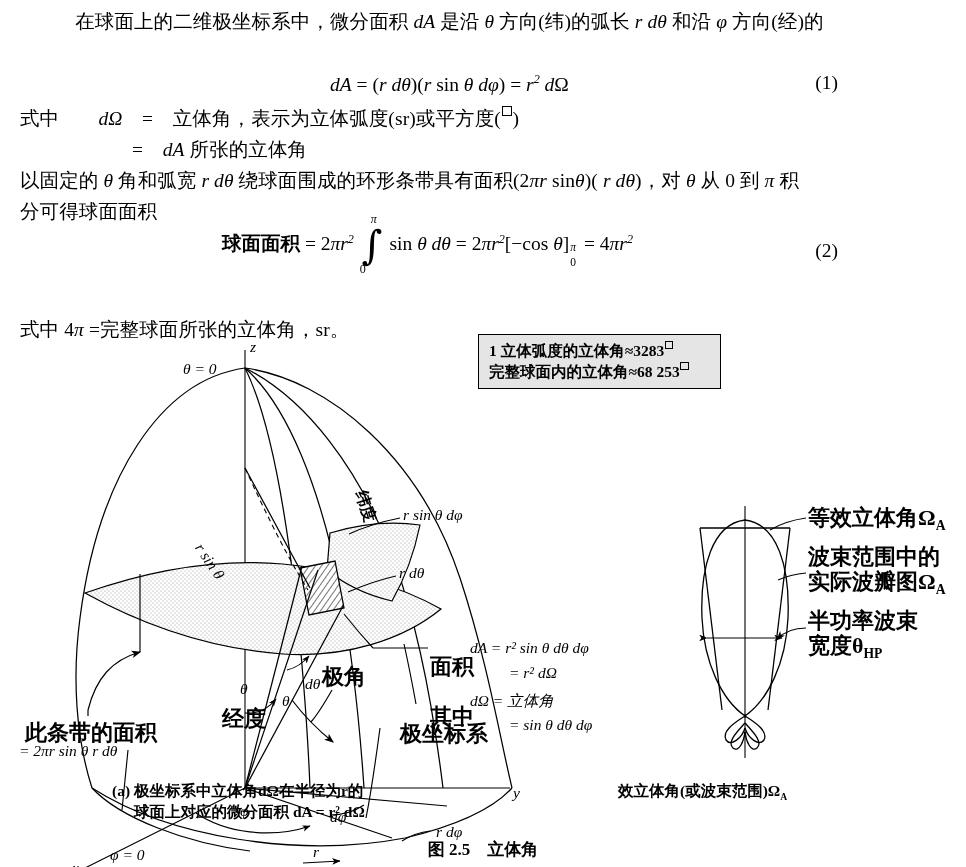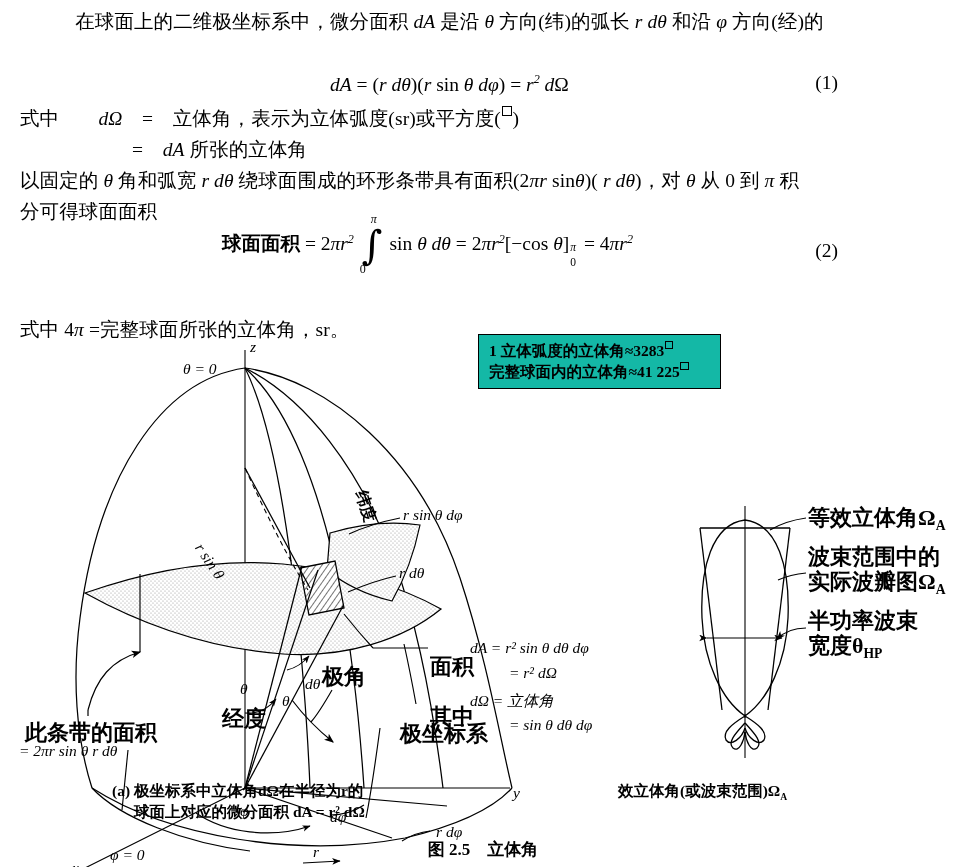--- a/index.html
+++ b/index.html
@@ -99,21 +99,21 @@
   .fig-label.cn { font-weight: bold; font-size: 22px; }
   .fig-label.it { font-style: italic; }
 
   .factbox {
     position: absolute;
     left: 478px; top: 334px;
     width: 243px;
     border: 1.6px solid #000;
     padding: 5px 8px 6px 10px;
     box-sizing: border-box;
-    background: #14b8a6;
+    background: #e5e5e5;
   }
   .factbox div {
     font-size: 15.5px;
     font-weight: bold;
     line-height: 21px;
     white-space: nowrap;
   }
 
   .caption {
     position: absolute;
@@ -342,21 +342,21 @@
 
     <span class="fig-label cn" style="left:808px; top:185px;"><span>等效立体角Ω</span><sub class="sb">A</sub></span>
     <span class="fig-label cn" style="left:808px; top:224px;">波束范围中的</span>
     <span class="fig-label cn" style="left:808px; top:249px;"><span>实际波瓣图Ω</span><sub class="sb">A</sub></span>
     <span class="fig-label cn" style="left:808px; top:288px;">半功率波束</span>
     <span class="fig-label cn" style="left:808px; top:313px;"><span>宽度θ</span><sub class="sb">HP</sub></span>
   </div>
 
   <div class="factbox">
     <div><span>1 立体弧度的立体角≈3283</span><span class="sq"></span></div>
-    <div><span>完整球面内的立体角≈41 225</span><span class="sq"></span></div>
+    <div><span>完整球面内的立体角≈68 253</span><span class="sq"></span></div>
   </div>
 
   <div class="caption" style="left:112px; top:780px;">
     <div>(a) 极坐标系中立体角dΩ在半径为r的</div>
     <div style="margin-left:22px;">球面上对应的微分面积 dA = r² dΩ</div>
   </div>
 
   <div class="caption" style="left:596px; top:780px;">
     <div style="margin-left:22px;"><span>效立体角(或波束范围)Ω</span><sub class="sb">A</sub></div>
   </div>

